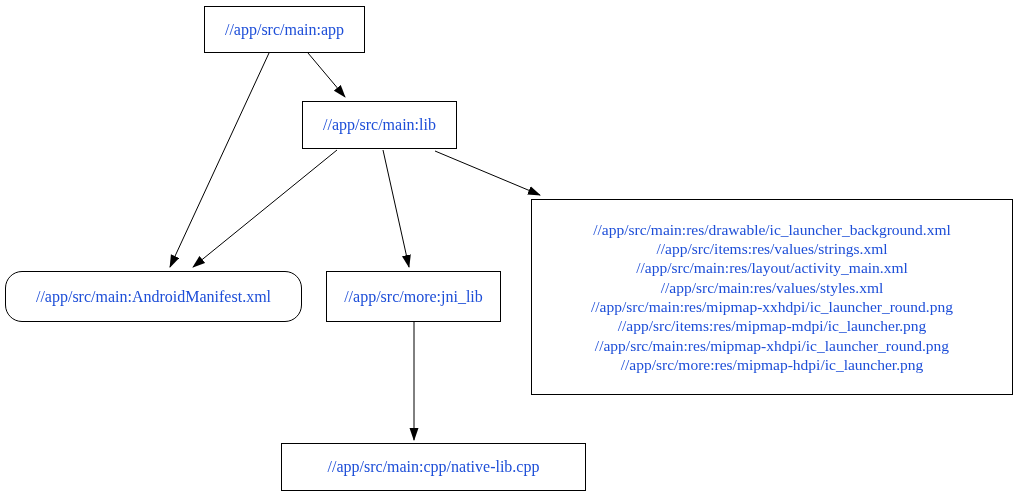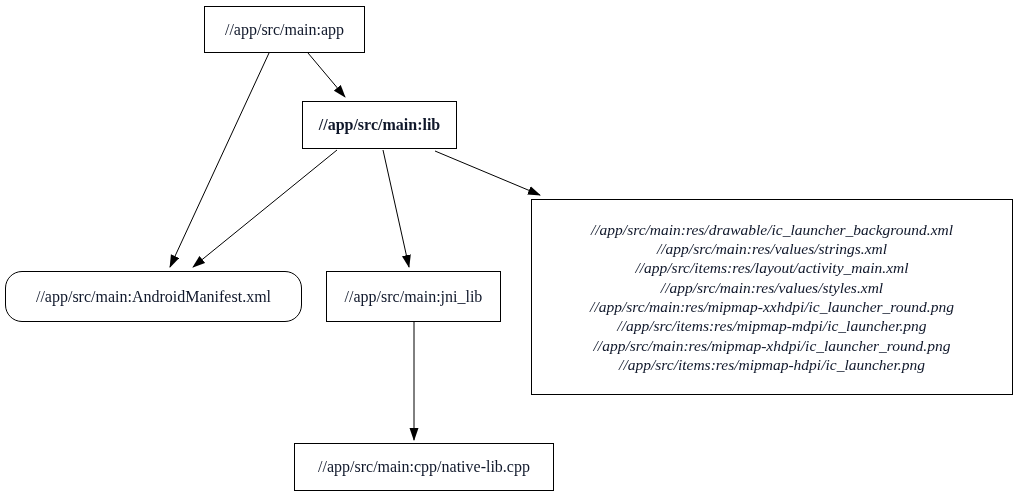--- a/index.html
+++ b/index.html
@@ -6,21 +6,21 @@
     margin: 0;
     padding: 0;
     background: #ffffff;
   }
   #canvas {
     position: relative;
     width: 1018px;
     height: 496px;
     background: #ffffff;
     font-family: "Liberation Serif", "DejaVu Serif", serif;
-    color: #0f172a;
+    color: #1d4ed8;
     overflow: hidden;
   }
   #edges {
     position: absolute;
     left: 0;
     top: 0;
     width: 1018px;
     height: 496px;
     pointer-events: none;
   }
@@ -30,31 +30,30 @@
     border: 1px solid #000000;
     background: #ffffff;
     display: flex;
     align-items: center;
     justify-content: center;
     font-size: 16px;
     white-space: nowrap;
     line-height: 1.1;
   }
   .node-app      { left: 204px; top: 6px;   width: 161px; height: 47px; }
-  .node-lib      { left: 302px; top: 101px; width: 155px; height: 48px; font-weight: bold; }
+  .node-lib      { left: 302px; top: 101px; width: 155px; height: 48px; }
   .node-manifest { left: 5px;   top: 271px; width: 297px; height: 51px; border-radius: 17px; }
   .node-jni      { left: 326px; top: 271px; width: 175px; height: 51px; }
-  .node-cpp      { left: 294px; top: 443px; width: 260px; height: 48px; }
+  .node-cpp      { left: 281px; top: 443px; width: 305px; height: 48px; }
   .node-res {
     left: 531px; top: 199px; width: 482px; height: 196px;
     flex-direction: column;
     justify-content: center;
     font-size: 15.5px;
     line-height: 19.3px;
-    font-style: italic;
   }
   .res-line {
     text-align: center;
     white-space: nowrap;
   }
   .edge-line {
     stroke: #000000;
     stroke-width: 1;
     fill: none;
   }
@@ -84,31 +83,31 @@
 
   <div class="node node-lib">
     <span>//app/src/main:lib</span>
   </div>
 
   <div class="node node-manifest">
     <span>//app/src/main:AndroidManifest.xml</span>
   </div>
 
   <div class="node node-jni">
-    <span>//app/src/main:jni_lib</span>
+    <span>//app/src/more:jni_lib</span>
   </div>
 
   <div class="node node-res">
     <div class="res-line">//app/src/main:res/drawable/ic_launcher_background.xml</div>
-    <div class="res-line">//app/src/main:res/values/strings.xml</div>
-    <div class="res-line">//app/src/items:res/layout/activity_main.xml</div>
+    <div class="res-line">//app/src/items:res/values/strings.xml</div>
+    <div class="res-line">//app/src/main:res/layout/activity_main.xml</div>
     <div class="res-line">//app/src/main:res/values/styles.xml</div>
     <div class="res-line">//app/src/main:res/mipmap-xxhdpi/ic_launcher_round.png</div>
     <div class="res-line">//app/src/items:res/mipmap-mdpi/ic_launcher.png</div>
     <div class="res-line">//app/src/main:res/mipmap-xhdpi/ic_launcher_round.png</div>
-    <div class="res-line">//app/src/items:res/mipmap-hdpi/ic_launcher.png</div>
+    <div class="res-line">//app/src/more:res/mipmap-hdpi/ic_launcher.png</div>
   </div>
 
   <div class="node node-cpp">
     <span>//app/src/main:cpp/native-lib.cpp</span>
   </div>
 
 </div>
 
 </body></html>

